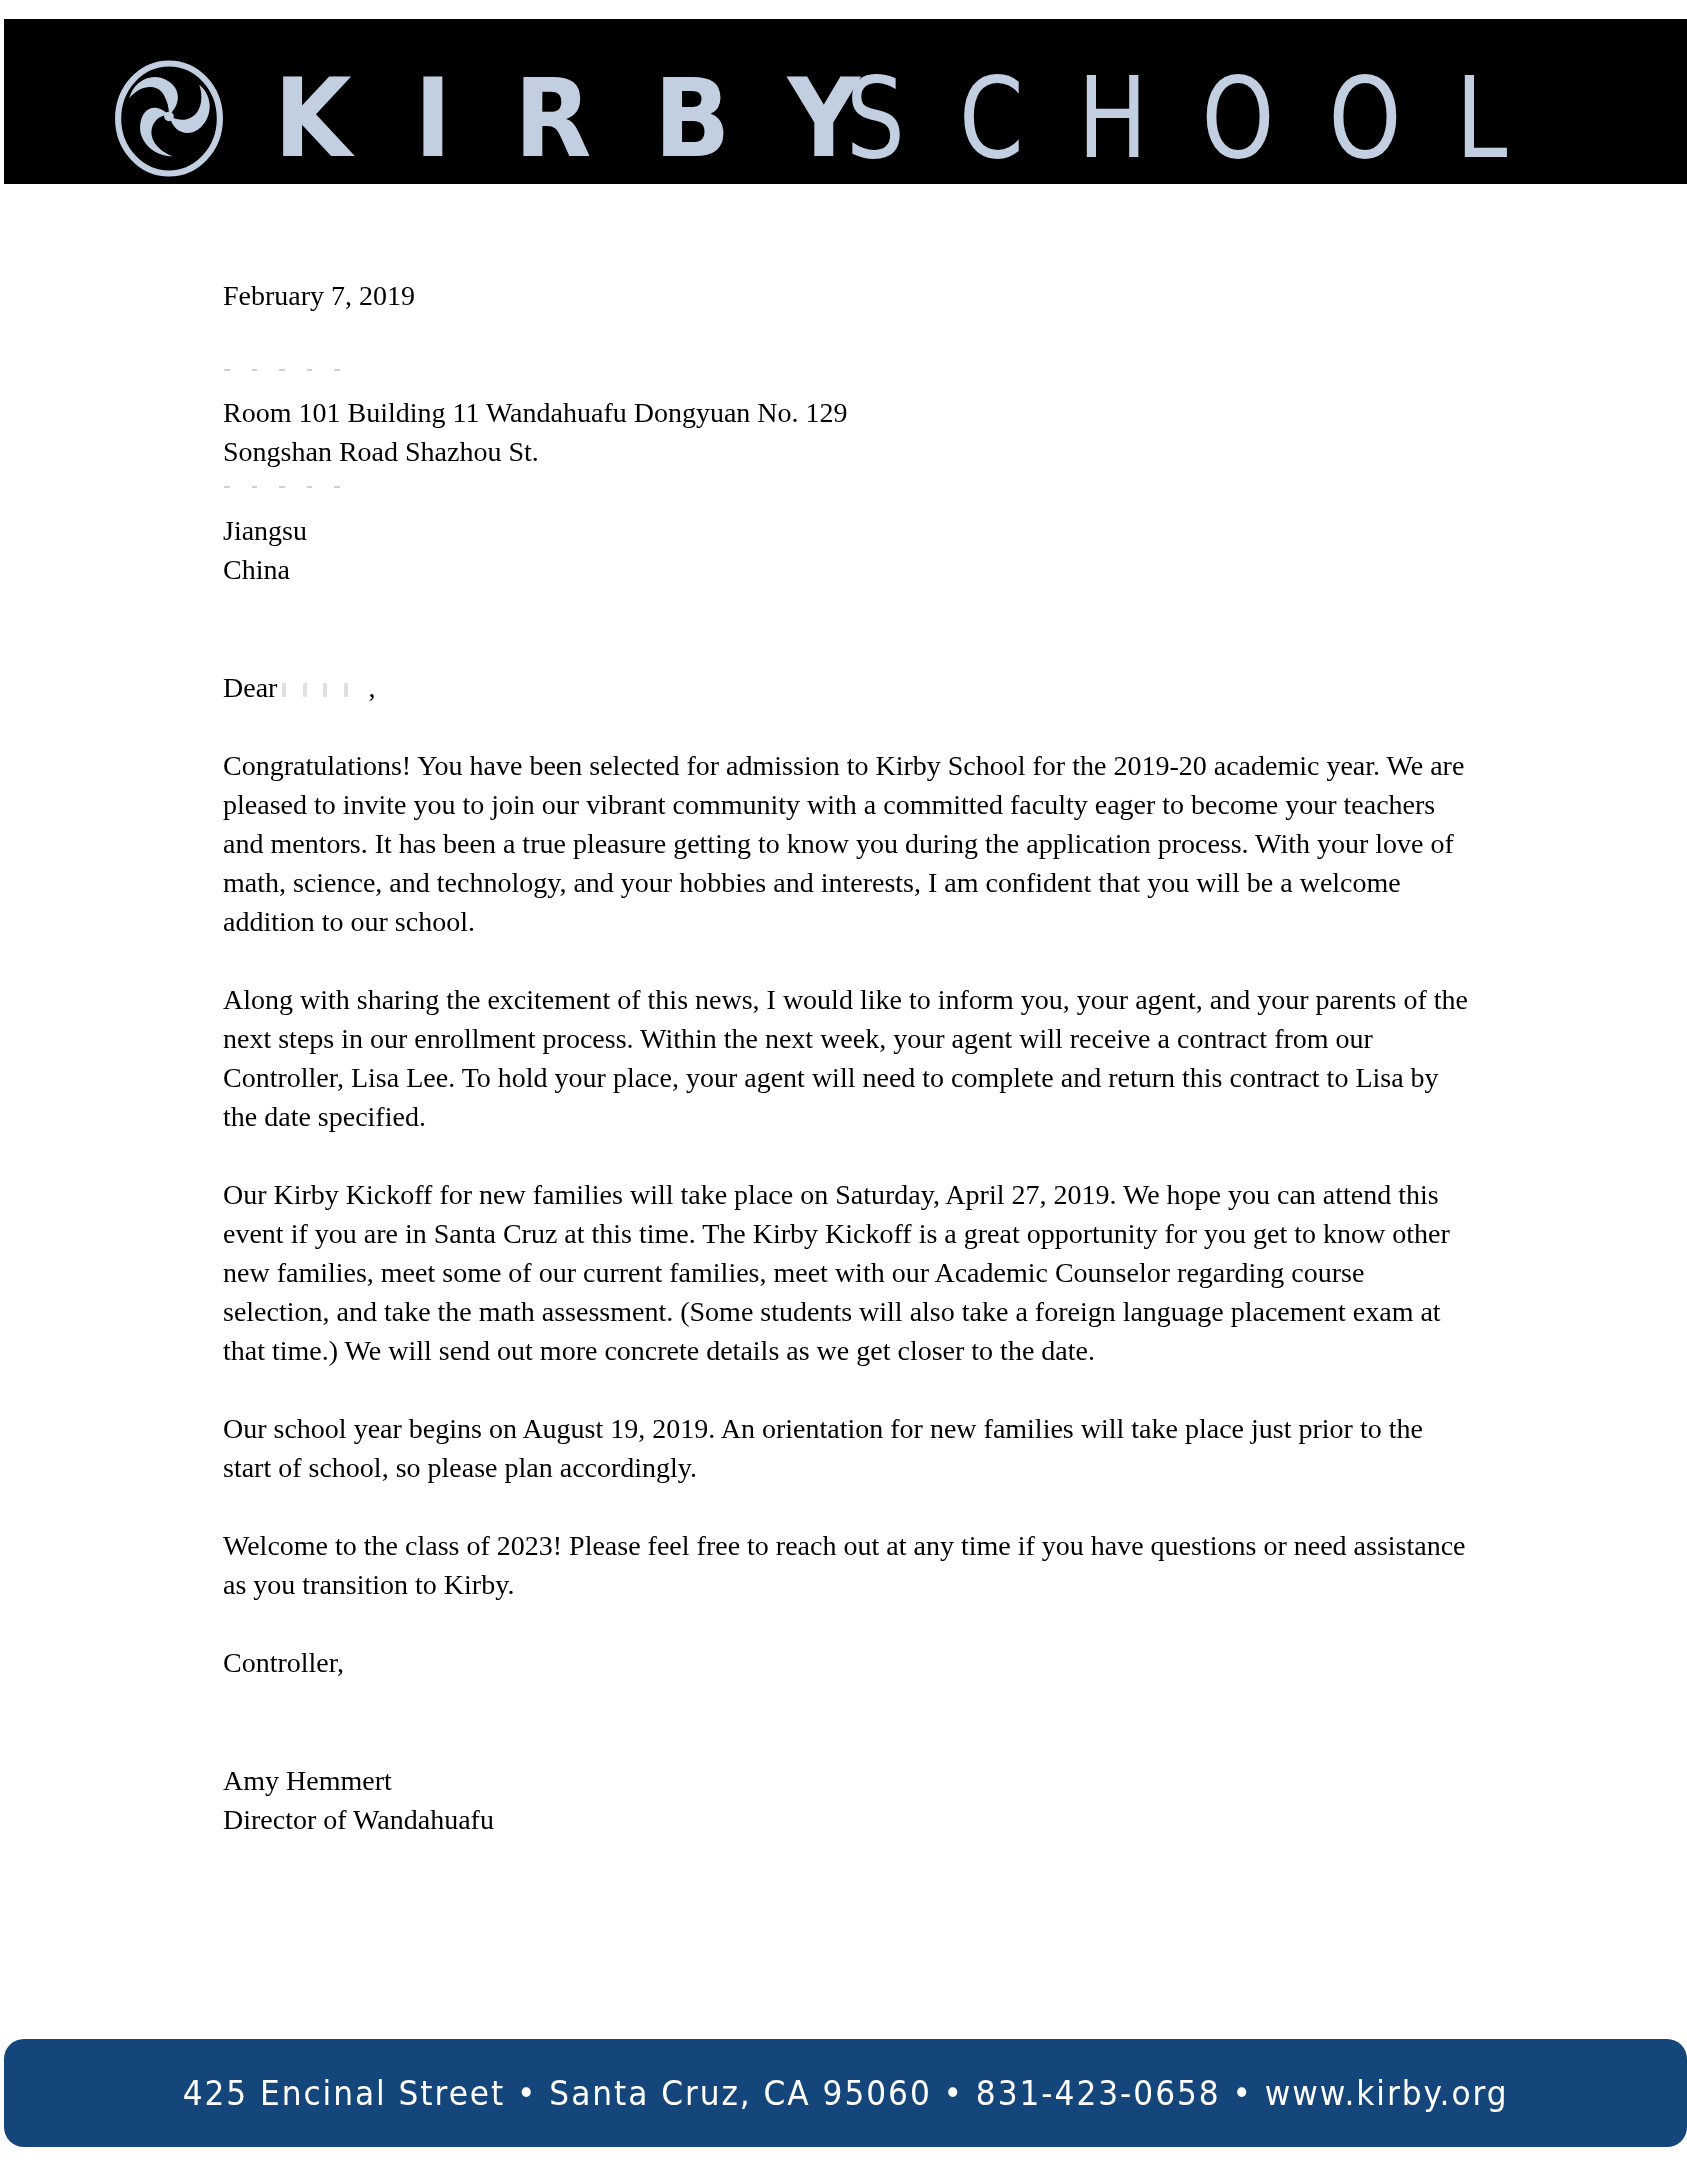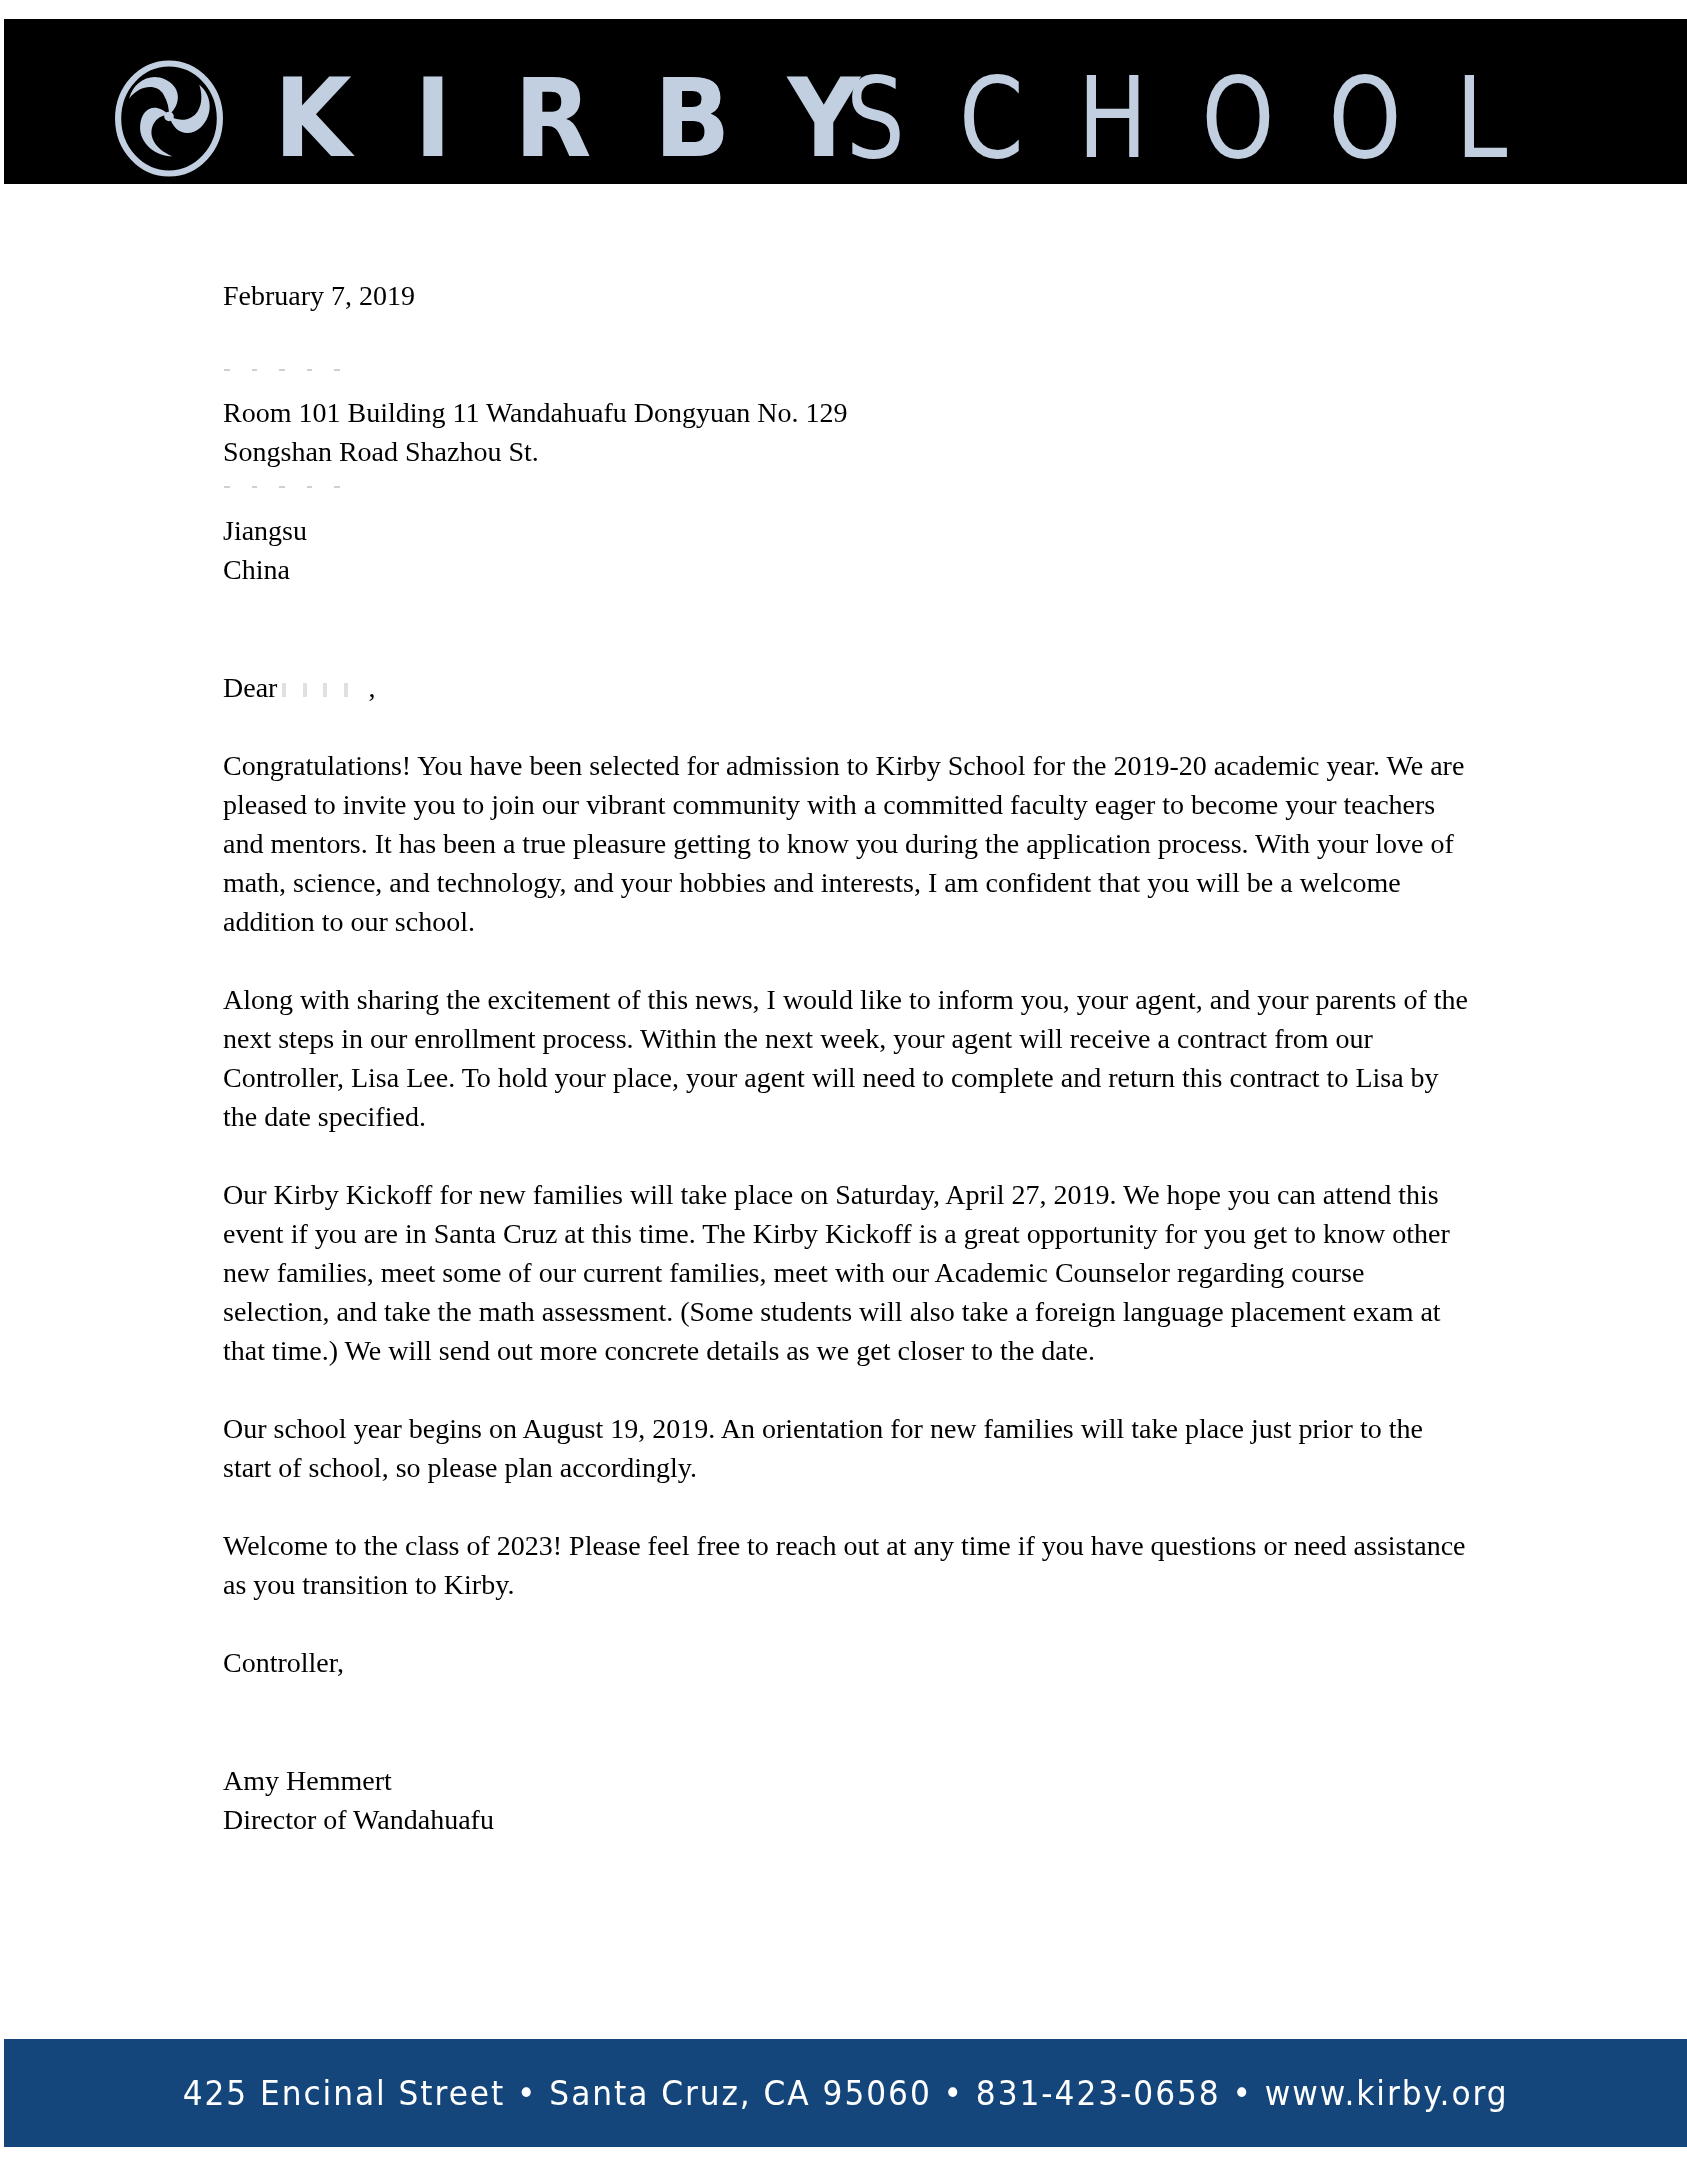--- a/index.html
+++ b/index.html
@@ -97,20 +97,21 @@
     .footer-band {
       position: absolute;
       left: 4.1px;
       top: 2039px;
       width: 1683px;
       height: 108px;
       background: #14467b;
       display: flex;
       align-items: center;
       justify-content: center;
+      border-radius: 20px;
     }
     .footer-text {
       font-family: "DejaVu Sans", sans-serif;
       color: #ffffff;
       font-size: 34px;
       letter-spacing: 2.1px;
       transform: scaleX(0.92);
       white-space: nowrap;
     }
   </style>

